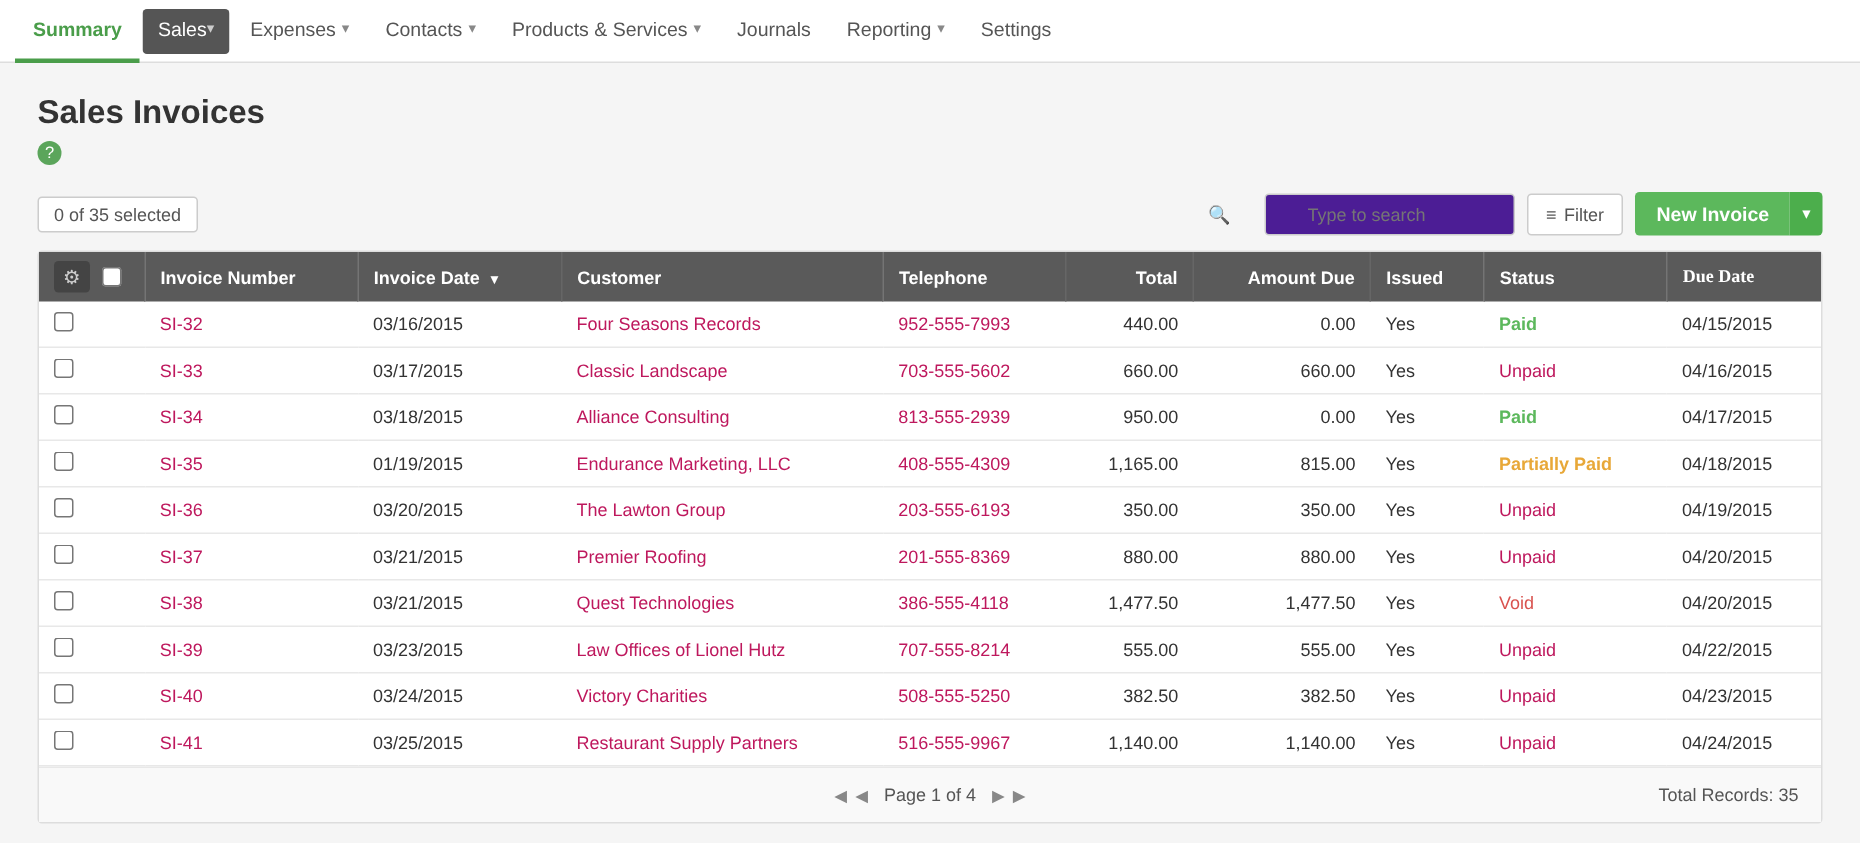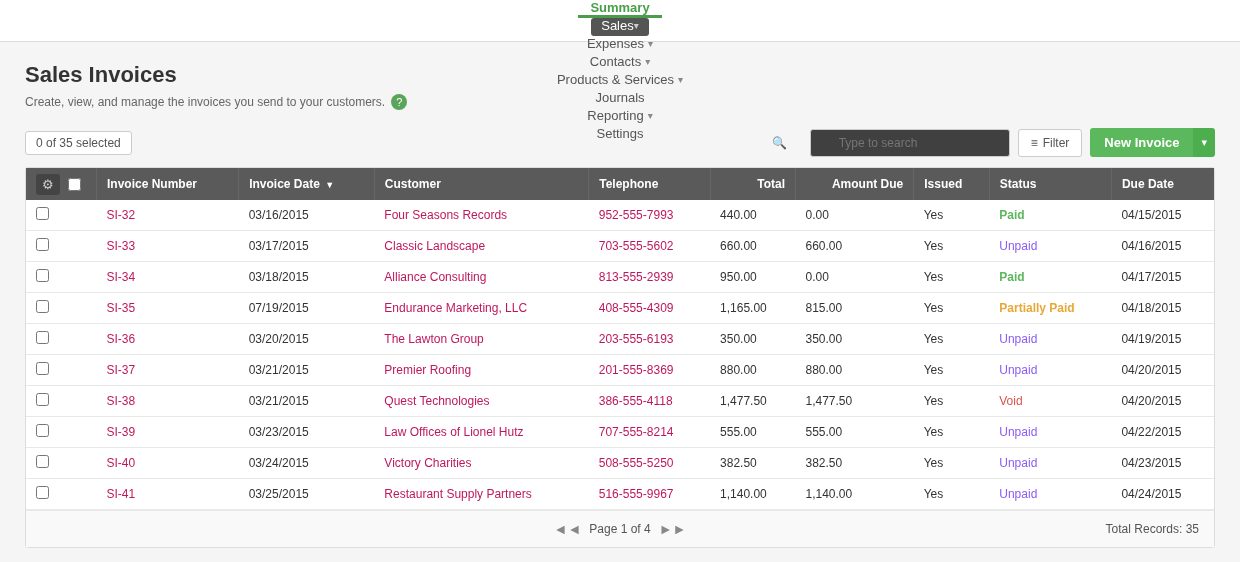--- a/index.html
+++ b/index.html
@@ -6,21 +6,20 @@
     body { font-family: Arial, sans-serif; font-size: 13px; background: #f5f5f5; color: #333; }
 
     
     .top-nav {
       background: #fff;
       border-bottom: 1px solid #ddd;
       display: flex;
       align-items: center;
       padding: 0 10px;
       height: 42px;
-      flex-direction: column;
     }
     .nav-item {
       padding: 0 12px;
       height: 42px;
       display: flex;
       align-items: center;
       cursor: pointer;
       font-size: 13px;
       color: #555;
       text-decoration: none;
@@ -101,22 +100,22 @@
       display: flex;
       align-items: center;
       gap: 8px;
     }
 
     .search-input {
       border: 1px solid #ccc;
       border-radius: 3px;
       padding: 6px 10px 6px 28px;
       font-size: 12px;
-      width: 200px;
-      background: #404040;
+      width: 167px;
+      background: #4c1d95;
       color: #999;
       position: relative;
       margin-left: 45px;
     }
 
     .search-wrapper {
       position: relative;
     }
 
     .search-wrapper .search-icon-inner {
@@ -219,25 +218,25 @@
       font-size: 12px;
       color: #333;
     }
 
     tbody td.link-cell a {
       color: #be185d;
       text-decoration: none;
     }
 
     tbody td.num-cell {
-      text-align: left;
+      text-align: right;
     }
 
     .status-paid { color: #5cb85c; font-weight: bold; }
-    .status-unpaid { color: #8b5cf6; }
+    .status-unpaid { color: #be185d; }
     .status-partial { color: #e8a838; font-weight: bold; }
     .status-void { color: #d9534f; }
 
     .checkbox-col { width: 30px; }
 
     
     .table-footer {
       display: flex;
       align-items: center;
       justify-content: center;
@@ -295,21 +294,20 @@
   <a class="nav-item has-dropdown">
     <span>Reporting</span>
     <span class="arrow">▾</span>
   </a>
   <a class="nav-item">Settings</a>
 </nav>
 
 <div class="page-content">
   <h1 class="page-title">Sales Invoices</h1>
   <div class="page-subtitle">
-    <span>Create, view, and manage the invoices you send to your customers.</span>
     <span class="help-icon">?</span>
   </div>
 
   <div class="toolbar">
     <button class="selected-badge">0 of 35 selected</button>
 
     <div class="search-container">
       <div class="search-wrapper">
         <span class="search-icon-inner">🔍</span>
         <input type="text" class="search-input" placeholder="Type to search" style="">
@@ -353,21 +351,21 @@
           </th>
           <th class="num-col" style="cursor:pointer;text-align:right;">
             <span>Amount Due</span>
           </th>
           <th style="cursor:pointer;">
             <span>Issued</span>
           </th>
           <th style="cursor:pointer;">
             <span>Status</span>
           </th>
-          <th style="cursor:pointer;">
+          <th style="cursor:pointer;font-family:Liberation Serif, serif;">
             <span>Due Date</span>
           </th>
         </tr>
       </thead>
       <tbody id="table-body">
       <tr>
     <td class="checkbox-col" style="padding:0 10px;">
       <input type="checkbox" style="cursor: pointer;">
     </td>
     <td class="link-cell">
@@ -432,21 +430,21 @@
     </td>
     <td>04/17/2015</td>
   </tr>
           <tr>
     <td class="checkbox-col" style="padding:0 10px;">
       <input type="checkbox" style="cursor: pointer;">
     </td>
     <td class="link-cell">
       <a href="#">SI-35</a>
     </td>
-    <td>07/19/2015</td>
+    <td>01/19/2015</td>
     <td class="link-cell">
       <a href="#">Endurance Marketing, LLC</a>
     </td>
     <td class="link-cell">
       <a href="#">408-555-4309</a>
     </td>
     <td class="num-cell">1,165.00</td>
     <td class="num-cell">815.00</td>
     <td>Yes</td>
     <td>

